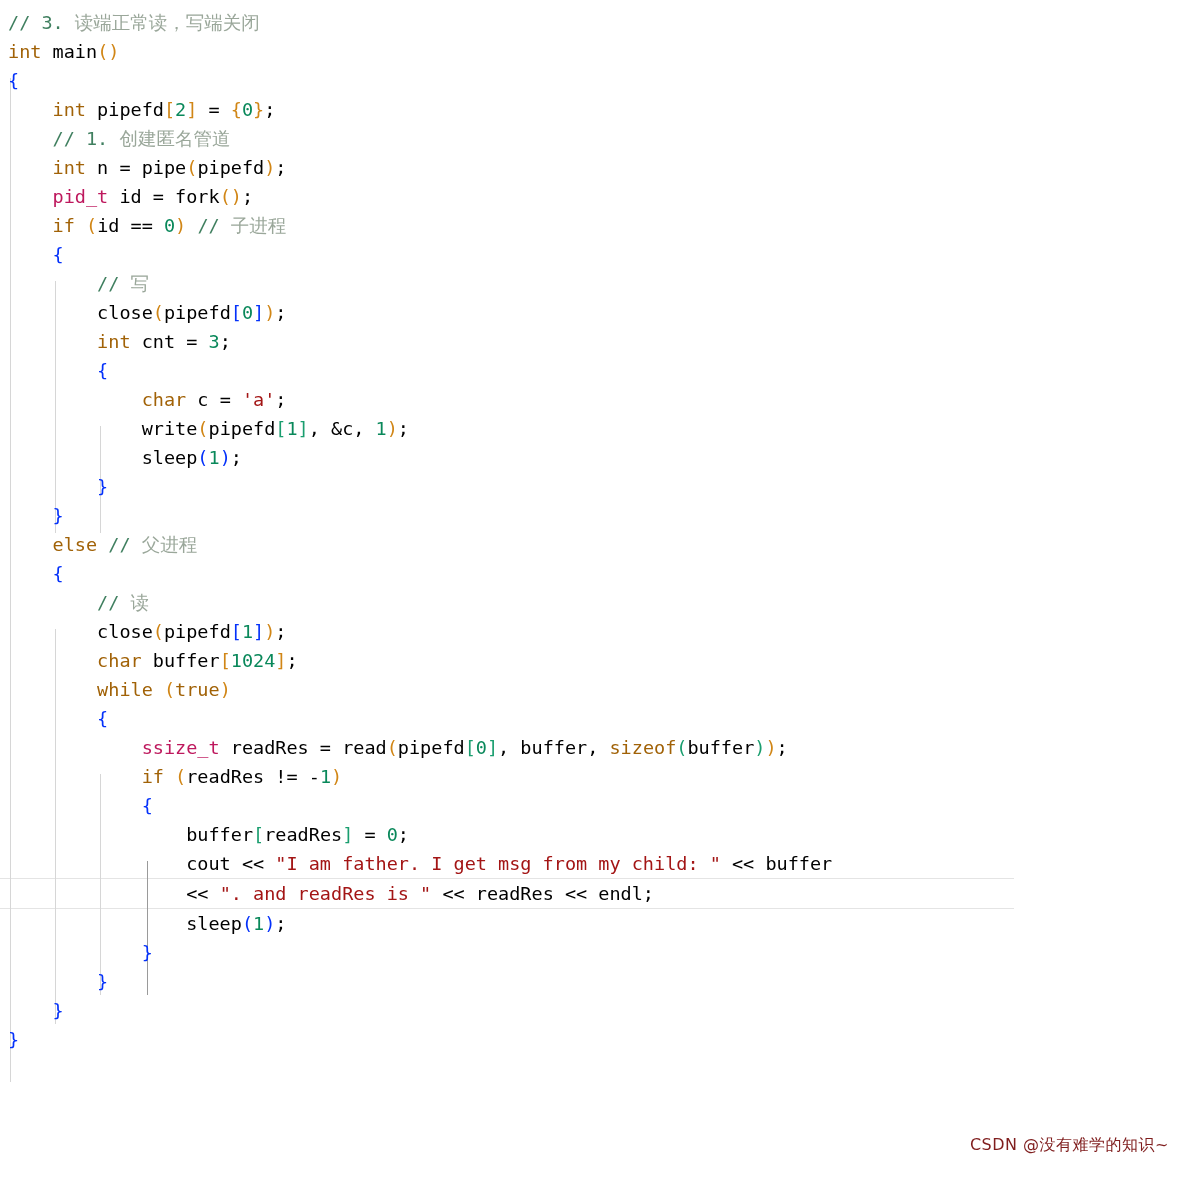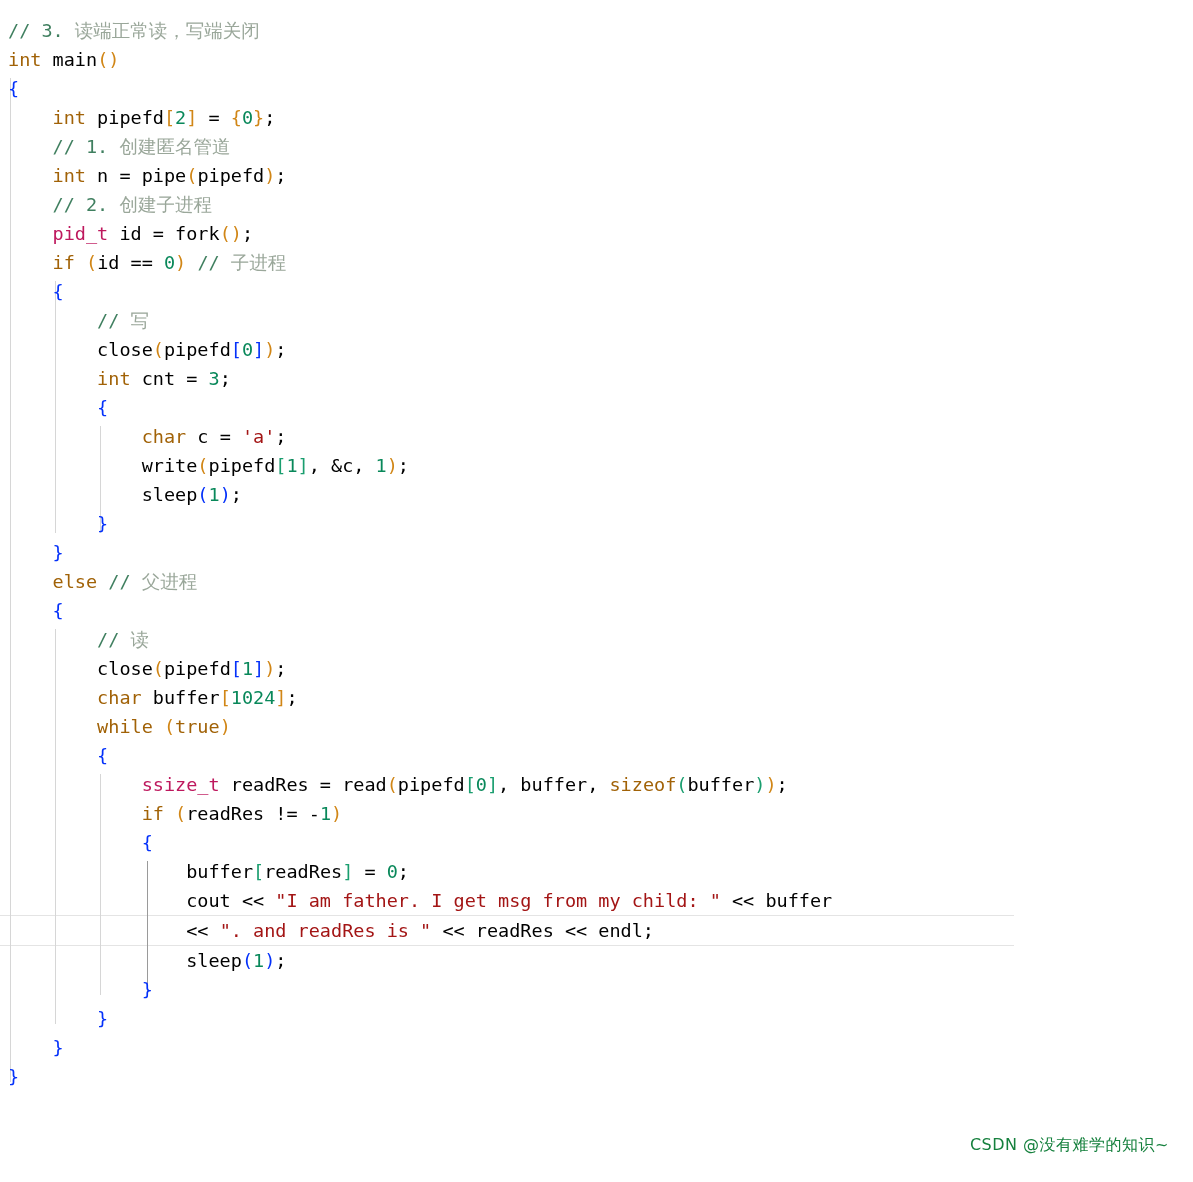--- a/index.html
+++ b/index.html
@@ -12,23 +12,23 @@
     height: 1182px;
     position: relative;
     overflow: hidden;
     font-family: "DejaVu Sans Mono", "Liberation Mono", monospace;
   }
 
   
   #code-block {
     position: absolute;
     left: 0;
-    top: 0;
+    top: 8px;
     width: 1014px;
-    padding-top: 16px;
+    padding-top: 0px;
   }
 
   .code-line {
     position: relative;
     height: 29px;
     line-height: 29px;
     font-size: 18.5px;
     letter-spacing: 0px;
     white-space: pre;
     color: #000000;
@@ -84,21 +84,21 @@
   .plain   { color: #000000; }
   .cjk     { font-family: "DejaVu Sans", "Liberation Sans", sans-serif; }
 
   
   #watermark {
     position: absolute;
     right: 24px;
     bottom: 26px;
     font-family: "DejaVu Sans", "Liberation Sans", sans-serif;
     font-size: 16px;
-    color: #15803d;
+    color: #7f1d1d;
     letter-spacing: 0.5px;
     white-space: nowrap;
     user-select: none;
   }
 </style>
 </head>
 <body>
 
 <div id="indent-guides">
 
@@ -120,21 +120,20 @@
   <div class="code-line"><span class="line-text"><span class="kw">int</span><span class="plain"> main</span><span class="br0">()</span></span></div>
 
   <div class="code-line"><span class="line-text"><span class="brace">{</span></span></div>
 
   <div class="code-line"><span class="line-text"><span class="plain">    </span><span class="kw">int</span><span class="plain"> pipefd</span><span class="br0">[</span><span class="num">2</span><span class="br0">]</span><span class="plain"> = </span><span class="br0">{</span><span class="num">0</span><span class="br0">}</span><span class="plain">;</span></span></div>
 
   <div class="code-line"><span class="line-text"><span class="plain">    </span><span class="cmt">// 1. </span><span class="cmt-cjk cjk">创建匿名管道</span></span></div>
 
   <div class="code-line"><span class="line-text"><span class="plain">    </span><span class="kw">int</span><span class="plain"> n = pipe</span><span class="br0">(</span><span class="plain">pipefd</span><span class="br0">)</span><span class="plain">;</span></span></div>
 
-  <div class="code-line"><span class="line-text"><span class="plain">    </span><span class="cmt">// 2. </span><span class="cmt-cjk cjk">创建子进程</span></span></div>
 
   <div class="code-line"><span class="line-text"><span class="plain">    </span><span class="typ">pid_t</span><span class="plain"> id = fork</span><span class="br0">()</span><span class="plain">;</span></span></div>
 
   <div class="code-line"><span class="line-text"><span class="plain">    </span><span class="kw">if</span><span class="plain"> </span><span class="br0">(</span><span class="plain">id == </span><span class="num">0</span><span class="br0">)</span><span class="plain"> </span><span class="cmt">// </span><span class="cmt-cjk cjk">子进程</span></span></div>
 
   <div class="code-line"><span class="line-text"><span class="plain">    </span><span class="brace">{</span></span></div>
 
   <div class="code-line"><span class="line-text"><span class="plain">        </span><span class="cmt">// </span><span class="cmt-cjk cjk">写</span></span></div>
 
   <div class="code-line"><span class="line-text"><span class="plain">        close</span><span class="br0">(</span><span class="plain">pipefd</span><span class="br1">[</span><span class="num">0</span><span class="br1">]</span><span class="br0">)</span><span class="plain">;</span></span></div>

